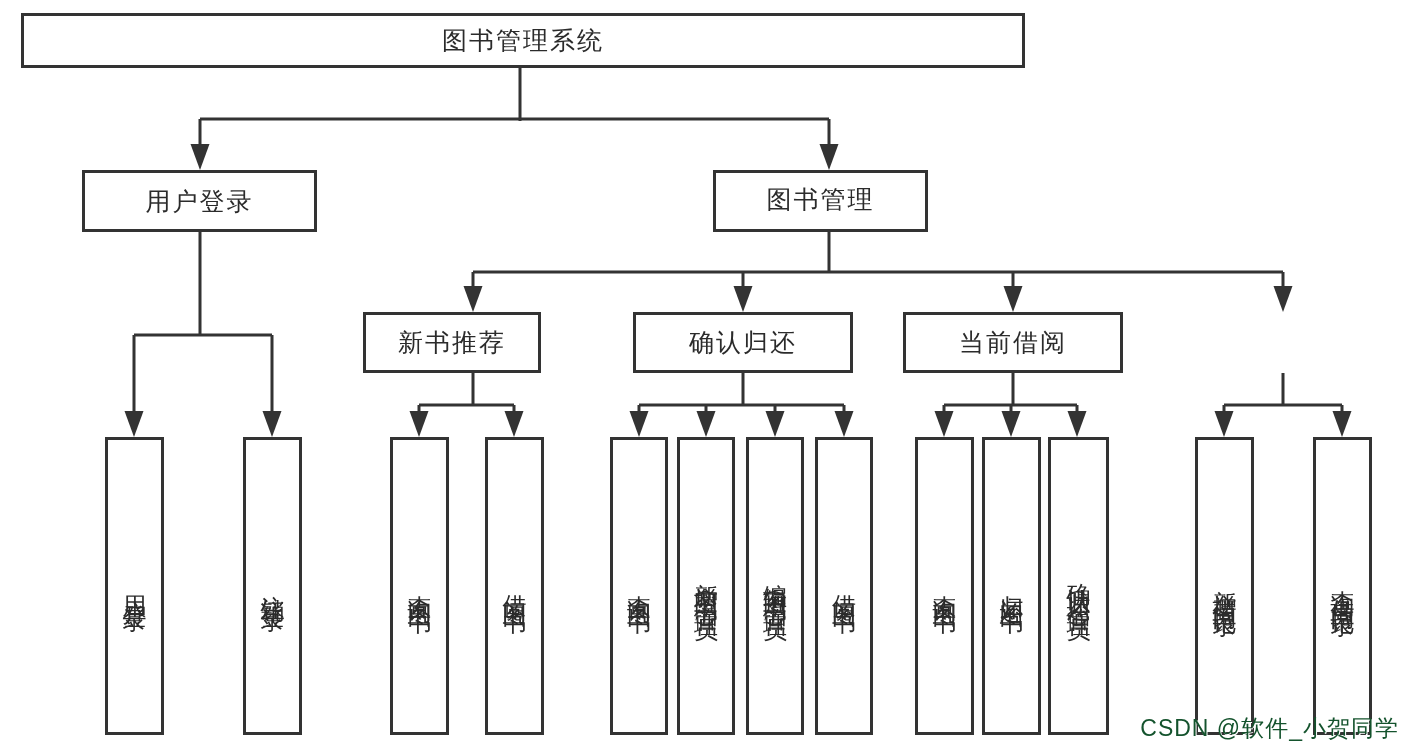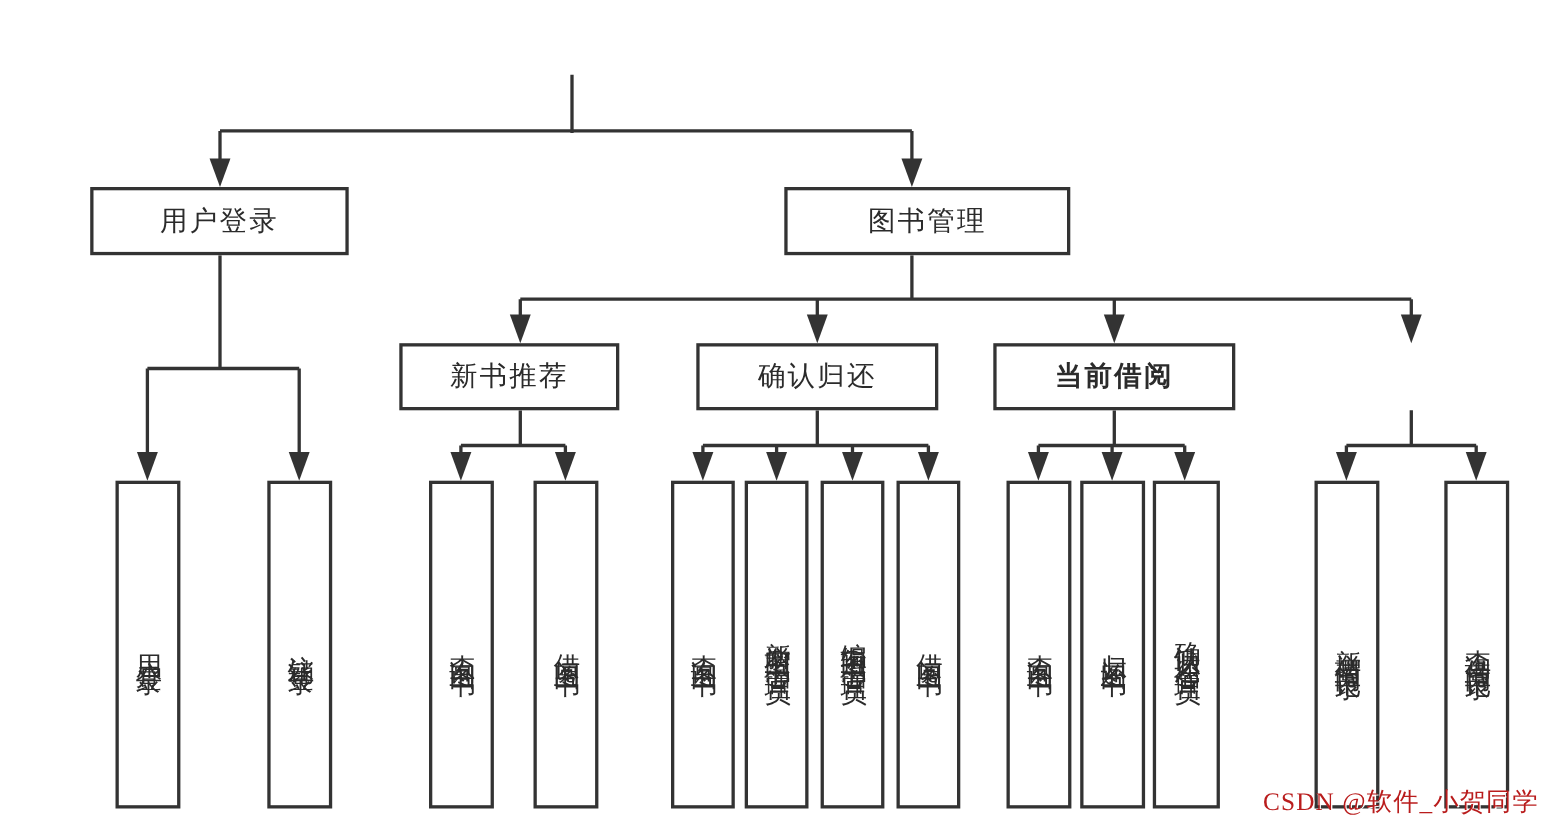--- a/index.html
+++ b/index.html
@@ -41,26 +41,25 @@
     font-size: 24px;
     letter-spacing: 5px;
     line-height: 1;
     max-height: 286px;
   }
   .watermark {
     position: absolute;
     top: 713px;
     right: 6px;
     font-size: 23px;
-    color: #b91c1c;
+    color: #14532d;
     letter-spacing: 1px;
     z-index: 3;
     white-space: nowrap;
     text-shadow: 1px 1px 0 #ffffff;
-    font-family: Liberation Serif, serif;
   }
 </style>
 </head>
 <body>
 
 <div id="canvas">
 
   <svg id="edges" viewBox="0 0 1405 747" xmlns="http://www.w3.org/2000/svg">
     <g stroke="#333333" stroke-width="3" fill="none">
       <path d="M520,68 V121 M200,119 H829 M200,119 V150 M829,119 V150"></path>
@@ -87,35 +86,38 @@
       <polygon points="765.5,411 784.5,411 775,437"></polygon>
       <polygon points="834.5,411 853.5,411 844,437"></polygon>
       <polygon points="934.5,411 953.5,411 944,437"></polygon>
       <polygon points="1001.5,411 1020.5,411 1011,437"></polygon>
       <polygon points="1067.5,411 1086.5,411 1077,437"></polygon>
       <polygon points="1214.5,411 1233.5,411 1224,437"></polygon>
       <polygon points="1332.5,411 1351.5,411 1342,437"></polygon>
     </g>
   </svg>
 
+  <div class="node" style="left:21px; top:13px; width:1004px; height:55px;">
+    <span class="hlabel">图书管理系统</span>
+  </div>
 
   <div class="node" style="left:82px; top:170px; width:235px; height:62px;">
     <span class="hlabel">用户登录</span>
   </div>
-  <div class="node" style="left:713px; top:170px; width:260px; height:62px;">
+  <div class="node" style="left:713px; top:170px; width:215px; height:62px;font-family:Liberation Mono, monospace;">
     <span class="hlabel">图书管理</span>
   </div>
 
-  <div class="node" style="left:363px; top:312px; width:200px; height:61px;">
+  <div class="node" style="left:363px; top:312px; width:178px; height:61px;">
     <span class="hlabel">新书推荐</span>
   </div>
   <div class="node" style="left:633px; top:312px; width:220px; height:61px;">
     <span class="hlabel">确认归还</span>
   </div>
-  <div class="node" style="left:903px; top:312px; width:220px; height:61px;font-weight:bold;">
+  <div class="node" style="left:903px; top:312px; width:220px; height:61px;">
     <span class="hlabel">当前借阅</span>
   </div>
 
   <div class="node leaf" style="left:105px; top:437px; width:59px; height:298px;">
     <span class="vlabel">用户登录</span>
   </div>
   <div class="node leaf" style="left:243px; top:437px; width:59px; height:298px;">
     <span class="vlabel">注销登录</span>
   </div>
   <div class="node leaf" style="left:390px; top:437px; width:59px; height:298px;">

